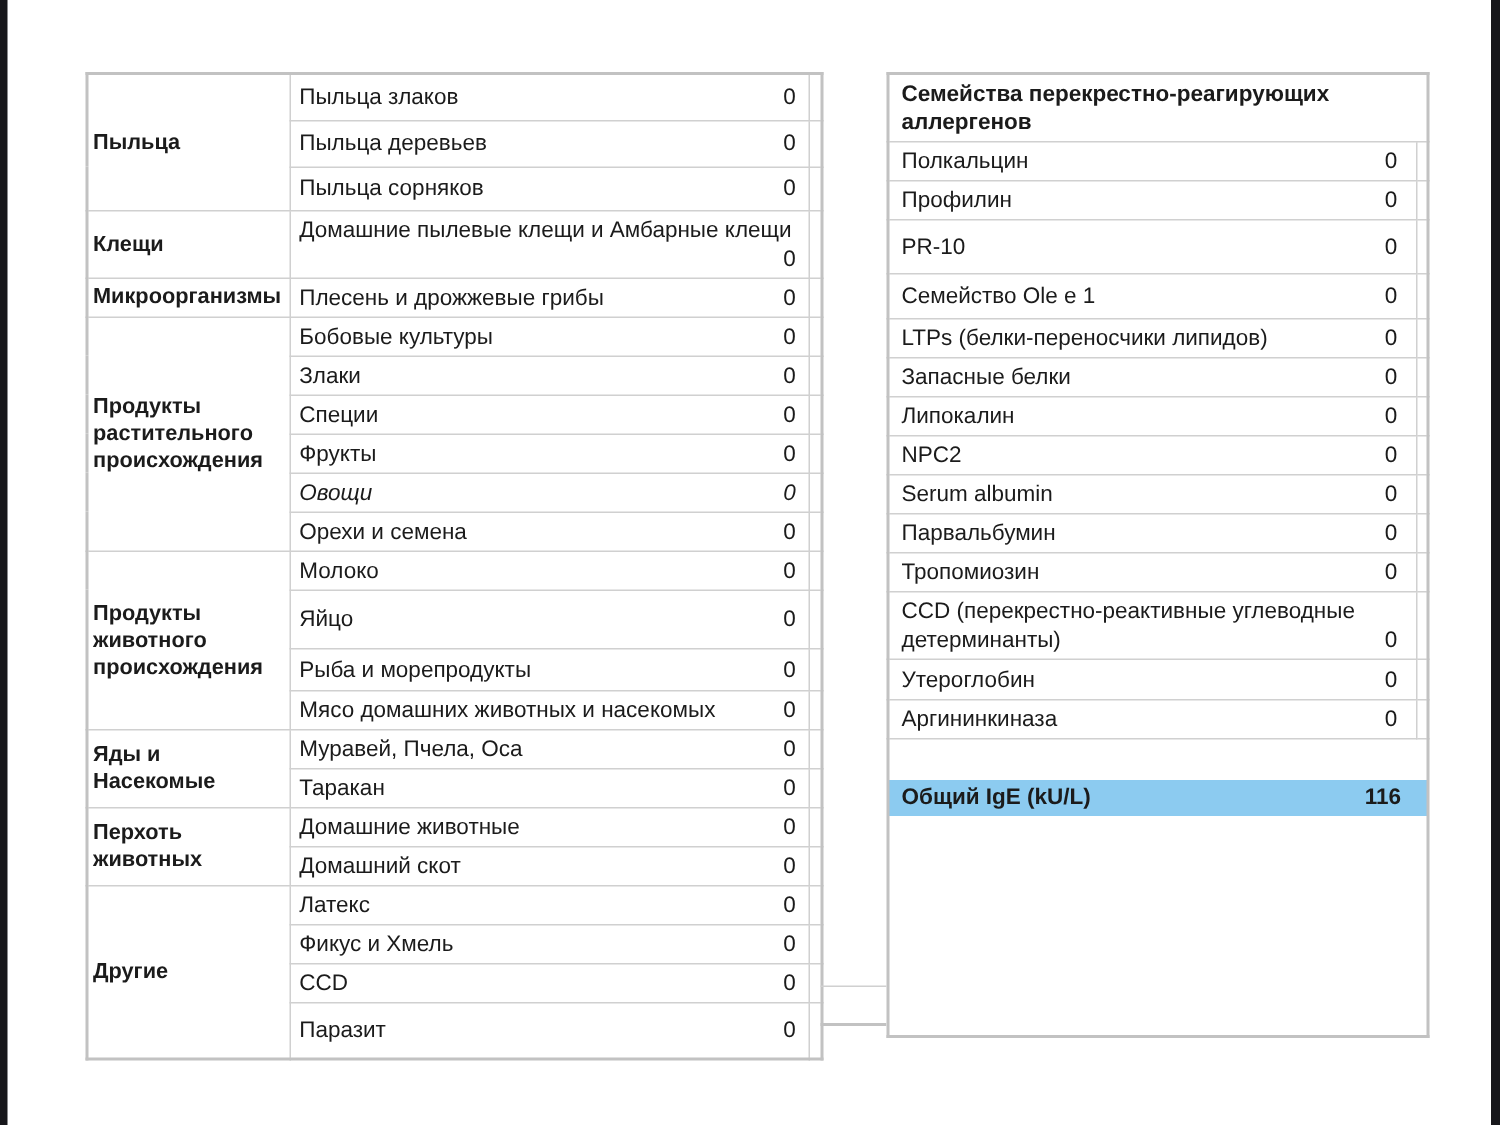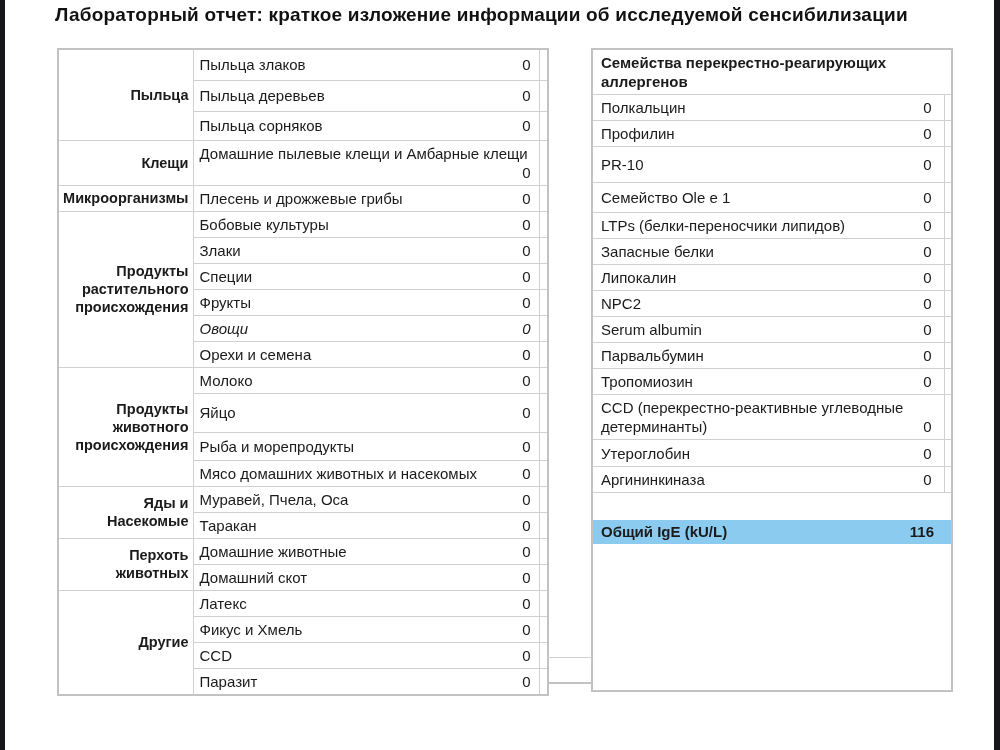--- a/index.html
+++ b/index.html
@@ -16,21 +16,21 @@
     font-size:19px; font-weight:700; color:#111; letter-spacing:0.2px; white-space:nowrap;
   }
 
   table.tbl { position:absolute; top:48px; border-collapse:collapse; table-layout:fixed; background:#fff; }
   .tbl td { font-size:15px; color:#1b1b1b; vertical-align:middle; word-wrap:break-word; }
 
   
   .tbl-left { left:57px; width:490px; border:2px solid #c2c2c2; }
   .tbl-left td { border:1px solid #d0d0d0; }
   td.cat {
-    font-weight:700; text-align:right; vertical-align:middle;
+    font-weight:700; text-align:left; vertical-align:middle;
     padding:2px 4px 2px 3px; font-size:14.5px; line-height:18px;
   }
   td.item { padding:3px 8px 3px 6px; line-height:19px; }
   td.pad  { padding:0; }
   .val { float:right; }
 
   
   .tbl-right { left:591px; width:360px; border:2px solid #c2c2c2; }
   .tbl-right td { border:1px solid #d0d0d0; }
   td.rhead { font-weight:700; padding:3px 10px 3px 8px; line-height:19px; }
@@ -44,21 +44,20 @@
     border-top:1px solid #d0d0d0; border-bottom:2px solid #c2c2c2;
   }
 </style>
 </head>
 <body>
 
 <div class="page">
   <div class="edge edge-left"></div>
   <div class="edge edge-right"></div>
 
-  <h1 class="title">Лабораторный отчет: краткое изложение информации об исследуемой сенсибилизации</h1>
 
   <table class="tbl tbl-left">
     <colgroup>
         <col style="width:135px">
         <col style="width:346px">
         <col style="width:9px">
       </colgroup>
     <tbody id="left-body">
         <tr style="height: 31px;">
           <td class="cat" rowspan="3">Пыльца</td>
@@ -149,21 +148,21 @@
           <td class="pad"></td>
         </tr>
         <tr style="height: 25px;">
           <td class="item"><span class="lbl">Фикус и Хмель</span><span class="val">0</span></td>
           <td class="pad"></td>
         </tr>
         <tr style="height: 26px;">
           <td class="item"><span class="lbl">CCD</span><span class="val">0</span></td>
           <td class="pad"></td>
         </tr>
-        <tr style="height: 26px;">
+        <tr style="height: 38px;">
           <td class="item"><span class="lbl">Паразит</span><span class="val">0</span></td>
           <td class="pad"></td>
         </tr>
       </tbody>
   </table>
 
   <div class="gap-connector"></div>
 
   <table class="tbl tbl-right">
     <colgroup>

